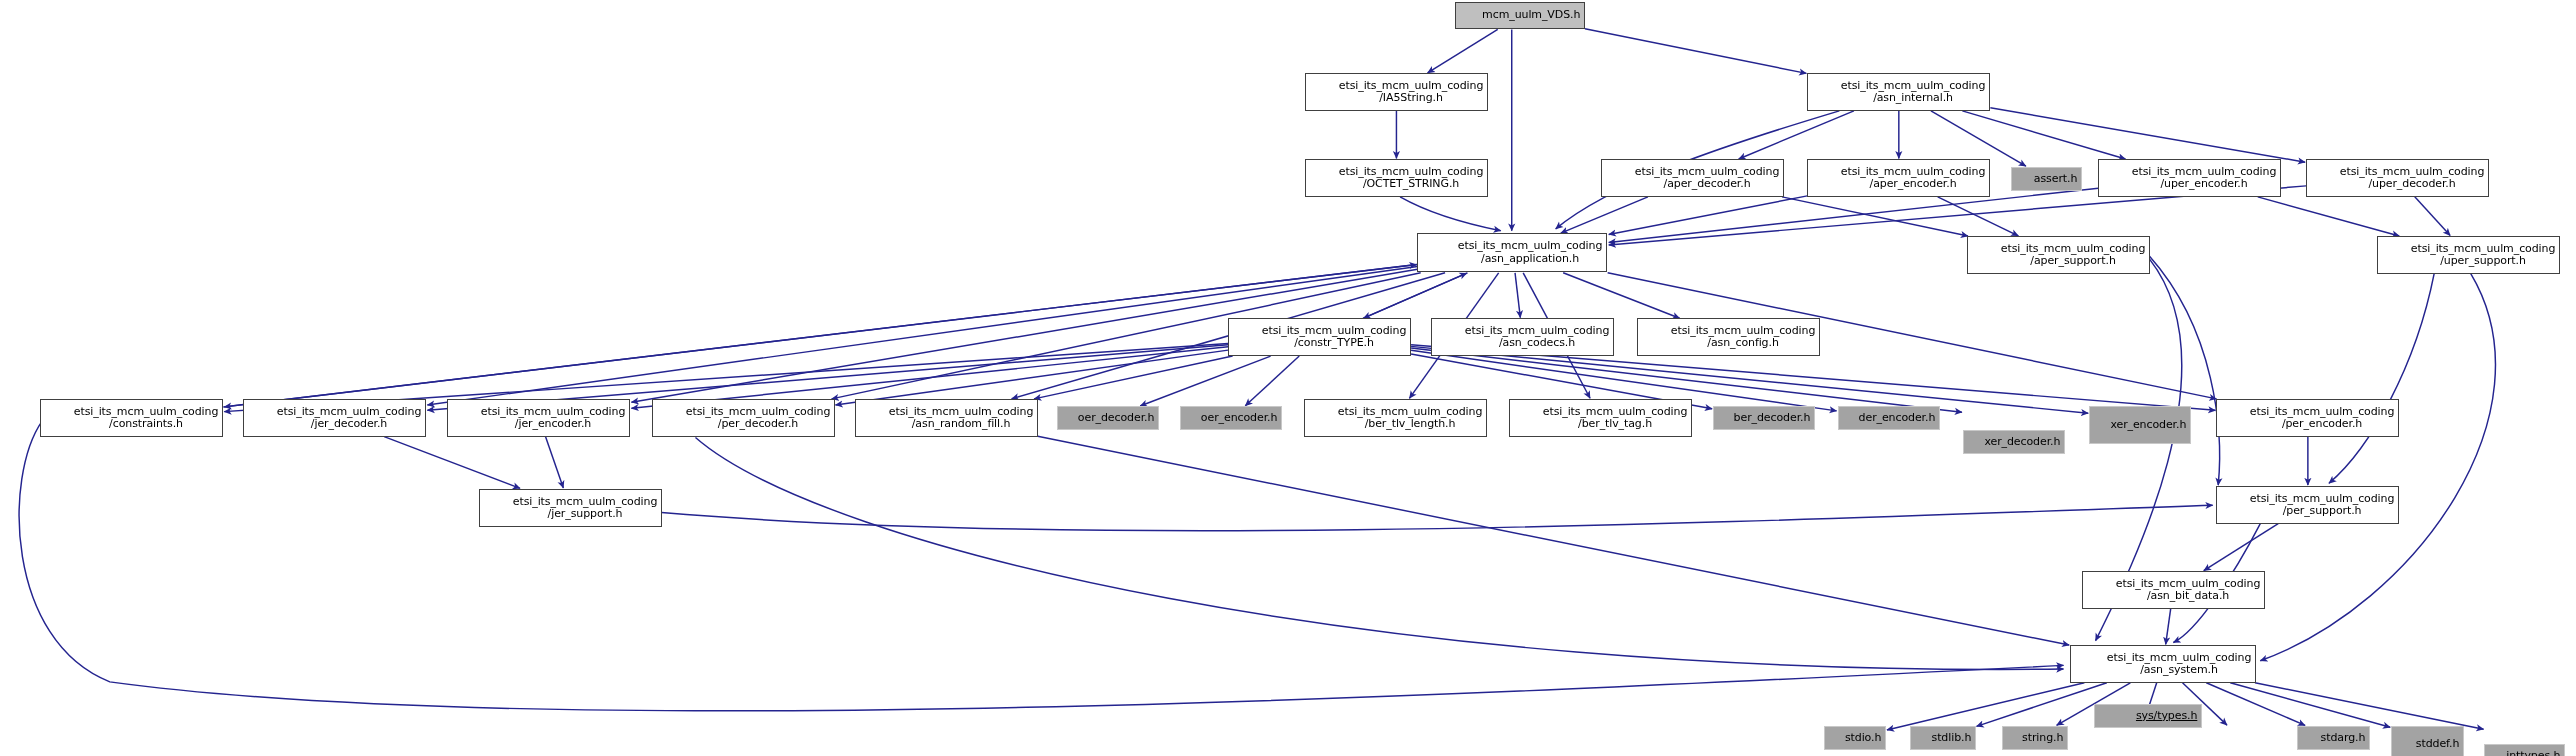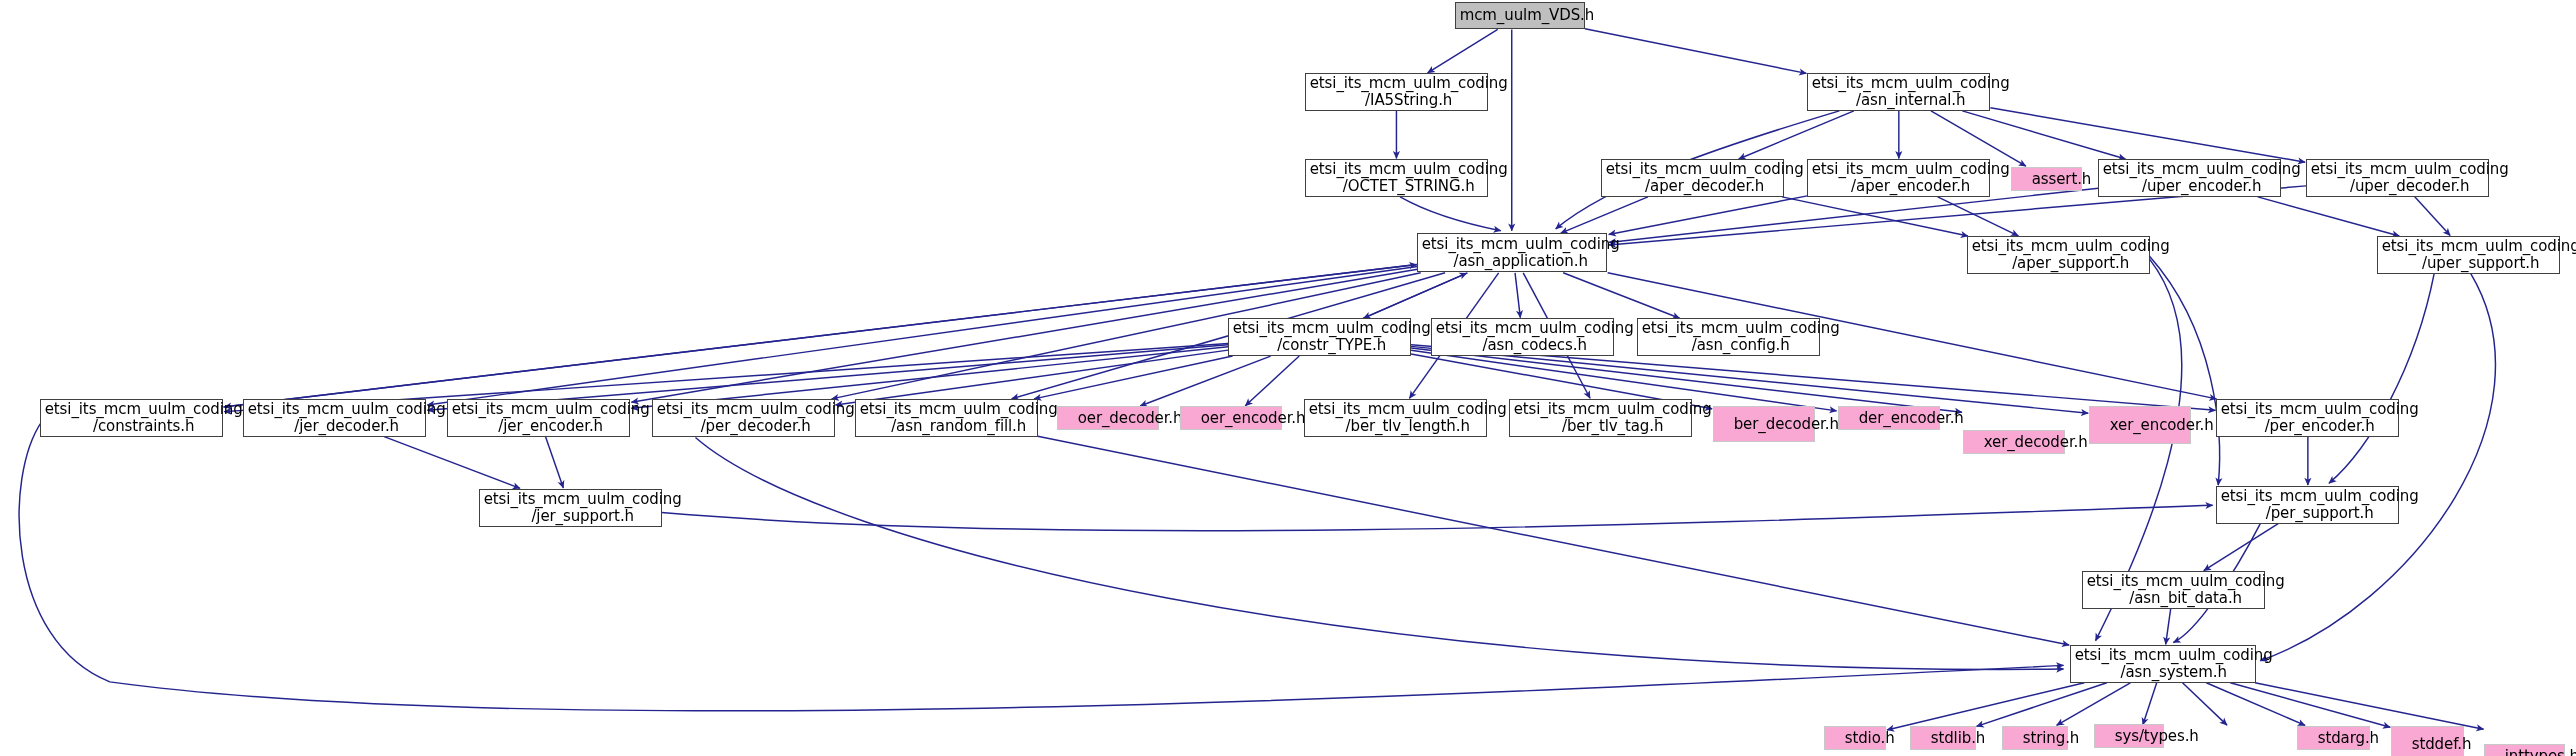--- a/index.html
+++ b/index.html
@@ -4,38 +4,38 @@
 <style>
   html,body{margin:0;padding:0;background:#ffffff;}
   body{font-family:"DejaVu Sans","Liberation Sans",sans-serif;}
   #canvas{position:relative;width:2576px;height:757px;background:#ffffff;overflow:hidden;}
   #edges{position:absolute;left:0;top:0;width:2576px;height:757px;}
   .node{
     position:absolute;
     box-sizing:border-box;
     display:flex;
     align-items:center;
-    justify-content:flex-start;
+    justify-content:flex-end;
     text-align:center;
     line-height:1.12;
     color:#000000;
     background:#ffffff;
     border:1.5px solid #404040;
-    font-size:15px;
+    font-size:11px;
     letter-spacing:-0.1px;
     white-space:pre-line;
     z-index:5;
   }
   .node.root{
     background:#bfbfbf;
     border:1.5px solid #404040;
   }
   .node.ext{
     border:1.4px solid #c8c8c8;
-    background:#f9a8d4;
+    background:#a3a3a3;
     padding-left:16px;
   }
   .node .lbl{display:block;padding:0 3.7px;}
 </style>
 </head>
 <body>
 
 <div id="canvas">
   <svg id="edges" xmlns="http://www.w3.org/2000/svg" viewBox="0 0 2815 827" width="2576" height="757">
     <defs>
@@ -150,37 +150,37 @@
       <div class="node" style="left: 652px; top: 399px; width: 183px; height: 38px;"><span class="lbl">etsi_its_mcm_uulm_coding
 /per_decoder.h</span></div>
       <div class="node" style="left: 855px; top: 399px; width: 183px; height: 38px;"><span class="lbl">etsi_its_mcm_uulm_coding
 /asn_random_fill.h</span></div>
       <div class="node ext" style="left: 1057px; top: 406px; width: 102px; height: 24px;"><span class="lbl">oer_decoder.h</span></div>
       <div class="node ext" style="left: 1180px; top: 406px; width: 102px; height: 24px;"><span class="lbl">oer_encoder.h</span></div>
       <div class="node" style="left: 1304px; top: 399px; width: 183px; height: 38px;"><span class="lbl">etsi_its_mcm_uulm_coding
 /ber_tlv_length.h</span></div>
       <div class="node" style="left: 1509px; top: 399px; width: 183px; height: 38px;"><span class="lbl">etsi_its_mcm_uulm_coding
 /ber_tlv_tag.h</span></div>
-      <div class="node ext" style="left: 1713px; top: 406px; width: 102px; height: 36px;"><span class="lbl">ber_decoder.h</span></div>
+      <div class="node ext" style="left: 1713px; top: 406px; width: 102px; height: 24px;"><span class="lbl">ber_decoder.h</span></div>
       <div class="node ext" style="left: 1838px; top: 406px; width: 102px; height: 24px;"><span class="lbl">der_encoder.h</span></div>
       <div class="node ext" style="left: 1963px; top: 430px; width: 102px; height: 24px;"><span class="lbl">xer_decoder.h</span></div>
       <div class="node ext" style="left: 2089px; top: 406px; width: 102px; height: 38px;"><span class="lbl">xer_encoder.h</span></div>
       <div class="node" style="left: 2216px; top: 399px; width: 183px; height: 38px;"><span class="lbl">etsi_its_mcm_uulm_coding
 /per_encoder.h</span></div>
       <div class="node" style="left: 479px; top: 489px; width: 183px; height: 38px;"><span class="lbl">etsi_its_mcm_uulm_coding
 /jer_support.h</span></div>
       <div class="node" style="left: 2216px; top: 486px; width: 183px; height: 38px;"><span class="lbl">etsi_its_mcm_uulm_coding
 /per_support.h</span></div>
       <div class="node" style="left: 2082px; top: 571px; width: 183px; height: 38px;"><span class="lbl">etsi_its_mcm_uulm_coding
 /asn_bit_data.h</span></div>
       <div class="node" style="left: 2070px; top: 645px; width: 186px; height: 38px;"><span class="lbl">etsi_its_mcm_uulm_coding
 /asn_system.h</span></div>
       <div class="node ext" style="left: 1824px; top: 726px; width: 62px; height: 24px;"><span class="lbl">stdio.h</span></div>
       <div class="node ext" style="left: 1910px; top: 726px; width: 66px; height: 24px;"><span class="lbl">stdlib.h</span></div>
       <div class="node ext" style="left: 2002px; top: 726px; width: 66px; height: 24px;"><span class="lbl">string.h</span></div>
-      <div class="node ext" style="left: 2094px; top: 724px; width: 70px; height: 24px;"><span class="lbl">sys/types.h</span></div>
+      <div class="node ext" style="left: 2094px; top: 704px; width: 108px; height: 24px; text-decoration: underline;"><span class="lbl">sys/types.h</span></div>
       <div class="node ext" style="left: 2207px; top: 756px; width: 66px; height: 25px; border-radius: 7px;"><span class="lbl">limits.h</span></div>
       <div class="node ext" style="left: 2297px; top: 726px; width: 73px; height: 24px;"><span class="lbl">stdarg.h</span></div>
       <div class="node ext" style="left: 2391px; top: 726px; width: 73px; height: 36px;"><span class="lbl">stddef.h</span></div>
       <div class="node ext" style="left: 2484px; top: 744px; width: 81px; height: 24px;"><span class="lbl">inttypes.h</span></div>
     </div>
 </div>
 
 
 </body></html>

